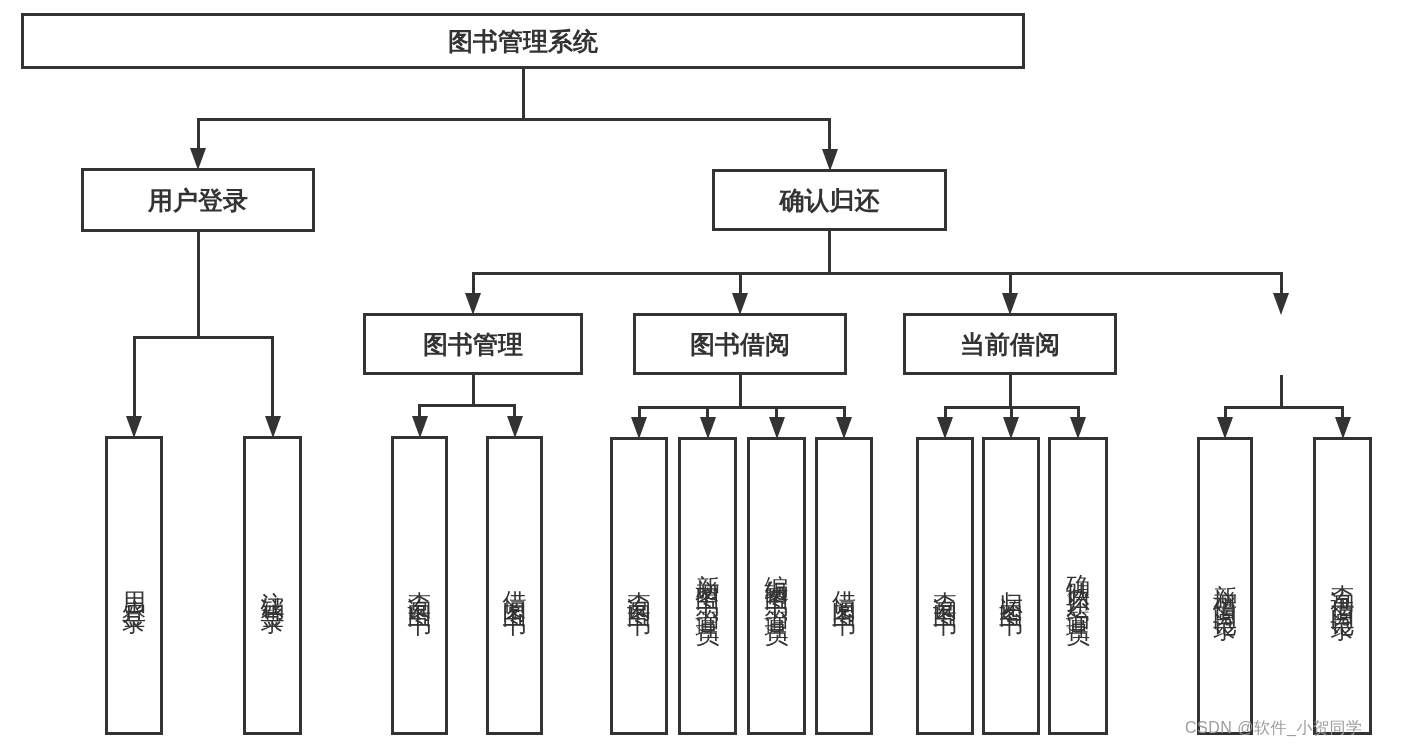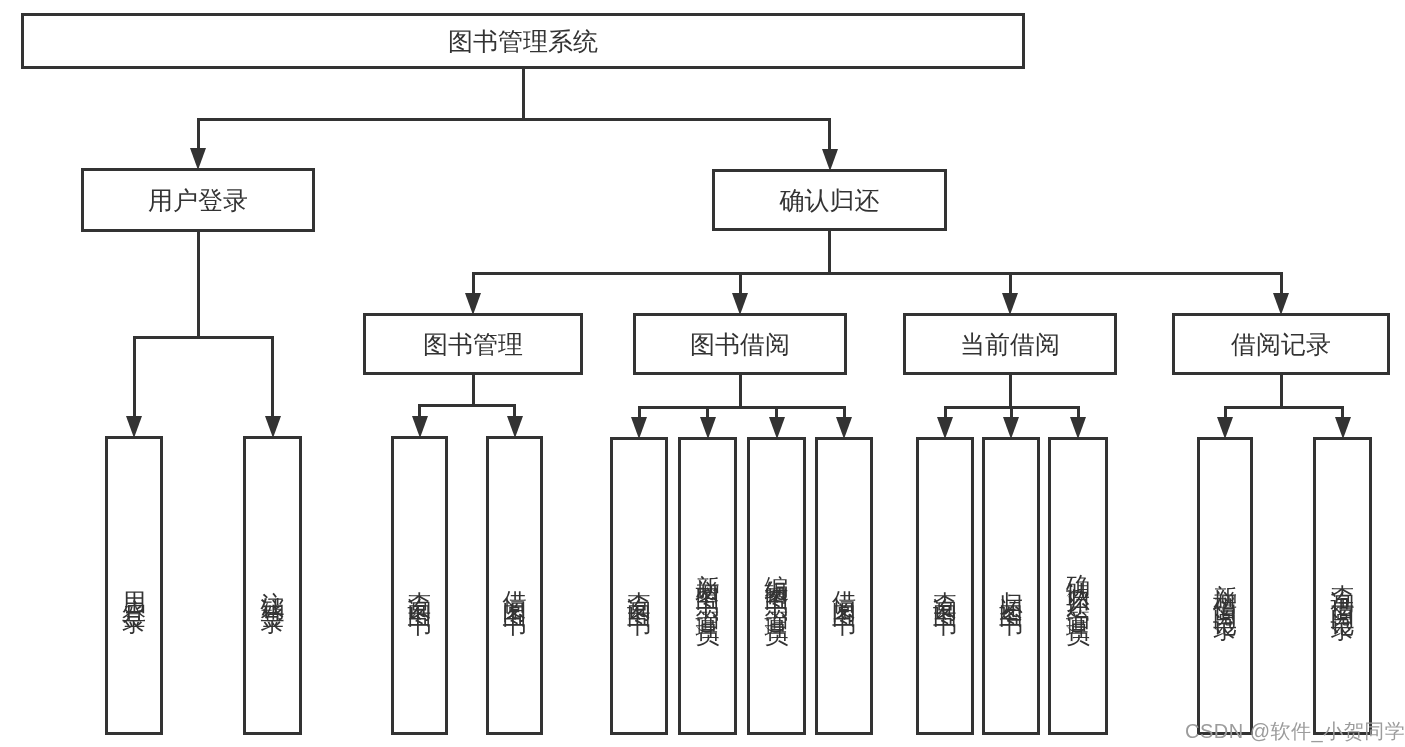--- a/index.html
+++ b/index.html
@@ -18,21 +18,21 @@
     position: absolute;
     box-sizing: border-box;
     background: #ffffff;
     border: 3px solid #333333;
     color: #333333;
     display: flex;
     align-items: center;
     justify-content: center;
     text-align: center;
   }
-  .node.h { font-size: 25px; }
+  .node.h { font-size: 25px; font-weight: bold; }
   .node.v { font-size: 24px; }
   .node.v .lbl {
     writing-mode: vertical-lr;
     text-orientation: upright;
     letter-spacing: 7px;
     line-height: 1;
   }
   .line {
     position: absolute;
     background: #333333;
@@ -42,21 +42,21 @@
     width: 0;
     height: 0;
     border-left: 8px solid transparent;
     border-right: 8px solid transparent;
     border-top: 22px solid #333333;
   }
   .watermark {
     position: absolute;
     left: 1185px;
     top: 718px;
-    font-size: 20px;
+    font-size: 16px;
     color: #9c9c9c;
     white-space: nowrap;
     z-index: 5;
     letter-spacing: 0.5px;
   }
 </style>
 </head>
 <body>
 
 <div id="canvas" style="background: rgb(255, 255, 255);">
@@ -71,23 +71,20 @@
       <span class="lbl">确认归还</span>
     </div>
     <div class="node h" style="left: 363px; top: 313px; width: 220px; height: 62px; border-color: rgb(51, 51, 51); background: rgb(255, 255, 255); color: rgb(51, 51, 51);">
       <span class="lbl">图书管理</span>
     </div>
     <div class="node h" style="left: 903px; top: 313px; width: 214px; height: 62px; border-color: rgb(51, 51, 51); background: rgb(255, 255, 255); color: rgb(51, 51, 51);">
       <span class="lbl">当前借阅</span>
     </div>
     <div class="node h" style="left: 633px; top: 313px; width: 214px; height: 62px; border-color: rgb(51, 51, 51); background: rgb(255, 255, 255); color: rgb(51, 51, 51);">
       <span class="lbl">图书借阅</span>
-    </div>
-    <div class="node h" style="left: 1172px; top: 313px; width: 218px; height: 62px; border-color: rgb(51, 51, 51); background: rgb(255, 255, 255); color: rgb(51, 51, 51);">
-      <span class="lbl">借阅记录</span>
     </div>
     <div class="node v" style="left: 105px; top: 436px; width: 58px; height: 299px; border-color: rgb(51, 51, 51); background: rgb(255, 255, 255); color: rgb(51, 51, 51);">
       <span class="lbl">用户登录</span>
     </div>
     <div class="node v" style="left: 243px; top: 436px; width: 59px; height: 299px; border-color: rgb(51, 51, 51); background: rgb(255, 255, 255); color: rgb(51, 51, 51);">
       <span class="lbl">注销登录</span>
     </div>
     <div class="node v" style="left: 391px; top: 436px; width: 57px; height: 299px; border-color: rgb(51, 51, 51); background: rgb(255, 255, 255); color: rgb(51, 51, 51);">
       <span class="lbl">查询图书</span>
     </div>

